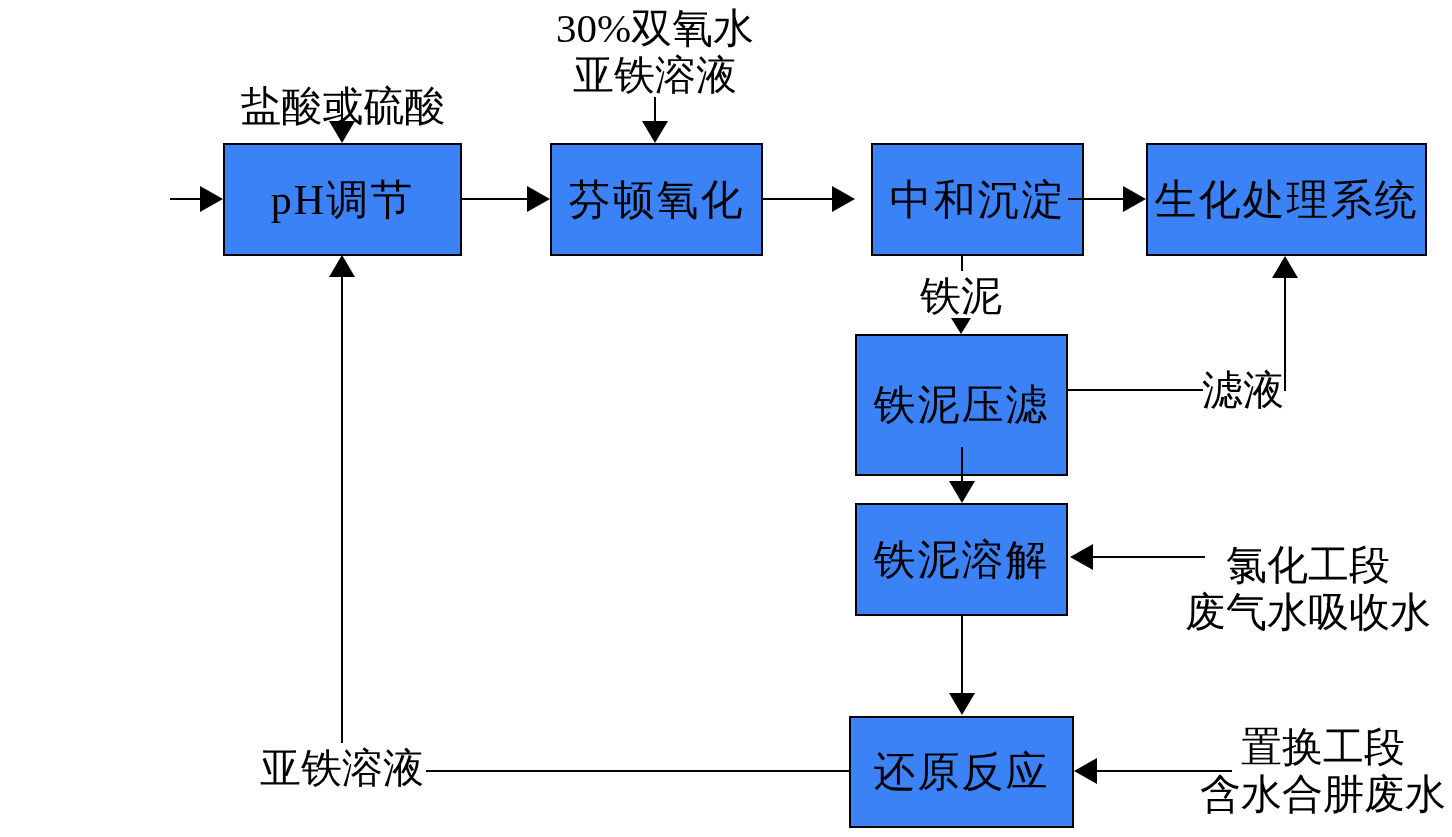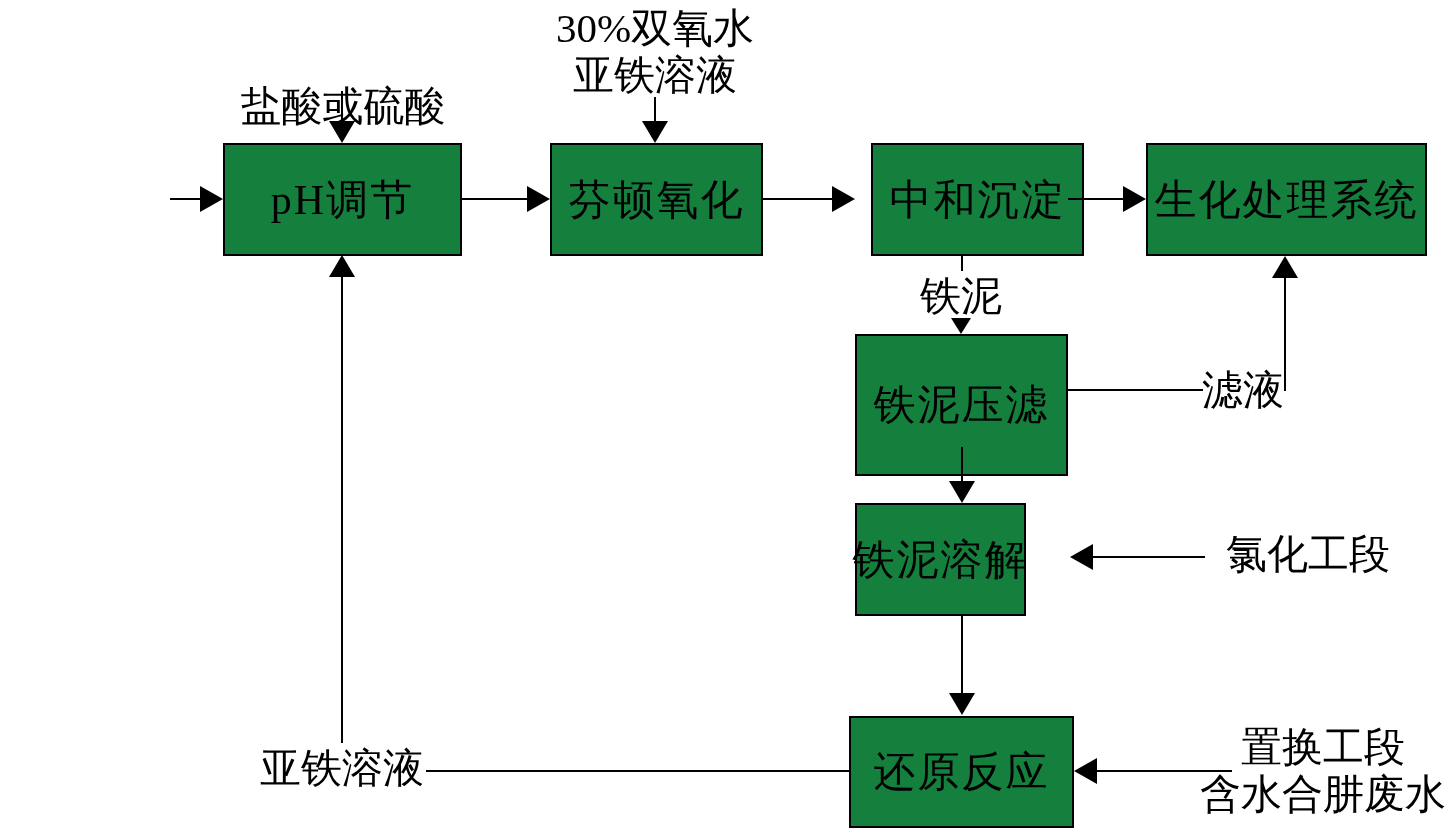--- a/index.html
+++ b/index.html
@@ -7,21 +7,21 @@
     position:relative;
     width:1452px;height:837px;
     background:#ffffff;
     font-family:"Liberation Serif","DejaVu Serif",serif;
     color:#000;
     overflow:hidden;
   }
   .box{
     position:absolute;
     border:2px solid #000;
-    background:#15803d;
+    background:#3b82f6;
     display:flex;align-items:center;justify-content:center;
     font-size:42px;
     letter-spacing:2px;
     white-space:nowrap;
     box-sizing:border-box;
   }
   .lbl{
     position:absolute;
     font-size:41px;
     text-align:center;
@@ -55,42 +55,43 @@
   </div>
 
   <div class="box" style="left:1146px;top:143px;width:281px;height:113px;">
     <span>生化处理系统</span>
   </div>
 
   <div class="box" style="left:855px;top:334px;width:213px;height:142px;">
     <span>铁泥压滤</span>
   </div>
 
-  <div class="box" style="left:855px;top:503px;width:171px;height:113px;">
+  <div class="box" style="left:855px;top:503px;width:213px;height:113px;">
     <span>铁泥溶解</span>
   </div>
 
   <div class="box" style="left:849px;top:716px;width:225px;height:112px;">
     <span>还原反应</span>
   </div>
 
 
   <div class="lbl" style="left:238px;top:47px;width:210px;margin-top:36px;">盐酸或硫酸</div>
 
   <div class="lbl" style="left:545px;top:5px;width:220px;">
     <div>30%双氧水</div>
     <div>亚铁溶液</div>
   </div>
 
   <div class="lbl" style="left:911px;top:273px;width:100px;">铁泥</div>
 
   <div class="lbl" style="left:1193px;top:367px;width:100px;">滤液</div>
 
-  <div class="lbl" style="left:1163px;top:531px;width:290px;">
+  <div class="lbl" style="left:1163px;top:542px;width:290px;">
     <div>氯化工段</div>
+    <div>废气水吸收水</div>
   </div>
 
   <div class="lbl" style="left:1178px;top:724px;width:290px;">
     <div>置换工段</div>
     <div>含水合肼废水</div>
   </div>
 
   <div class="lbl" style="left:252px;top:745px;width:180px;">亚铁溶液</div>
 
   <div class="h" style="left:170px;top:198px;width:32px;"></div>

